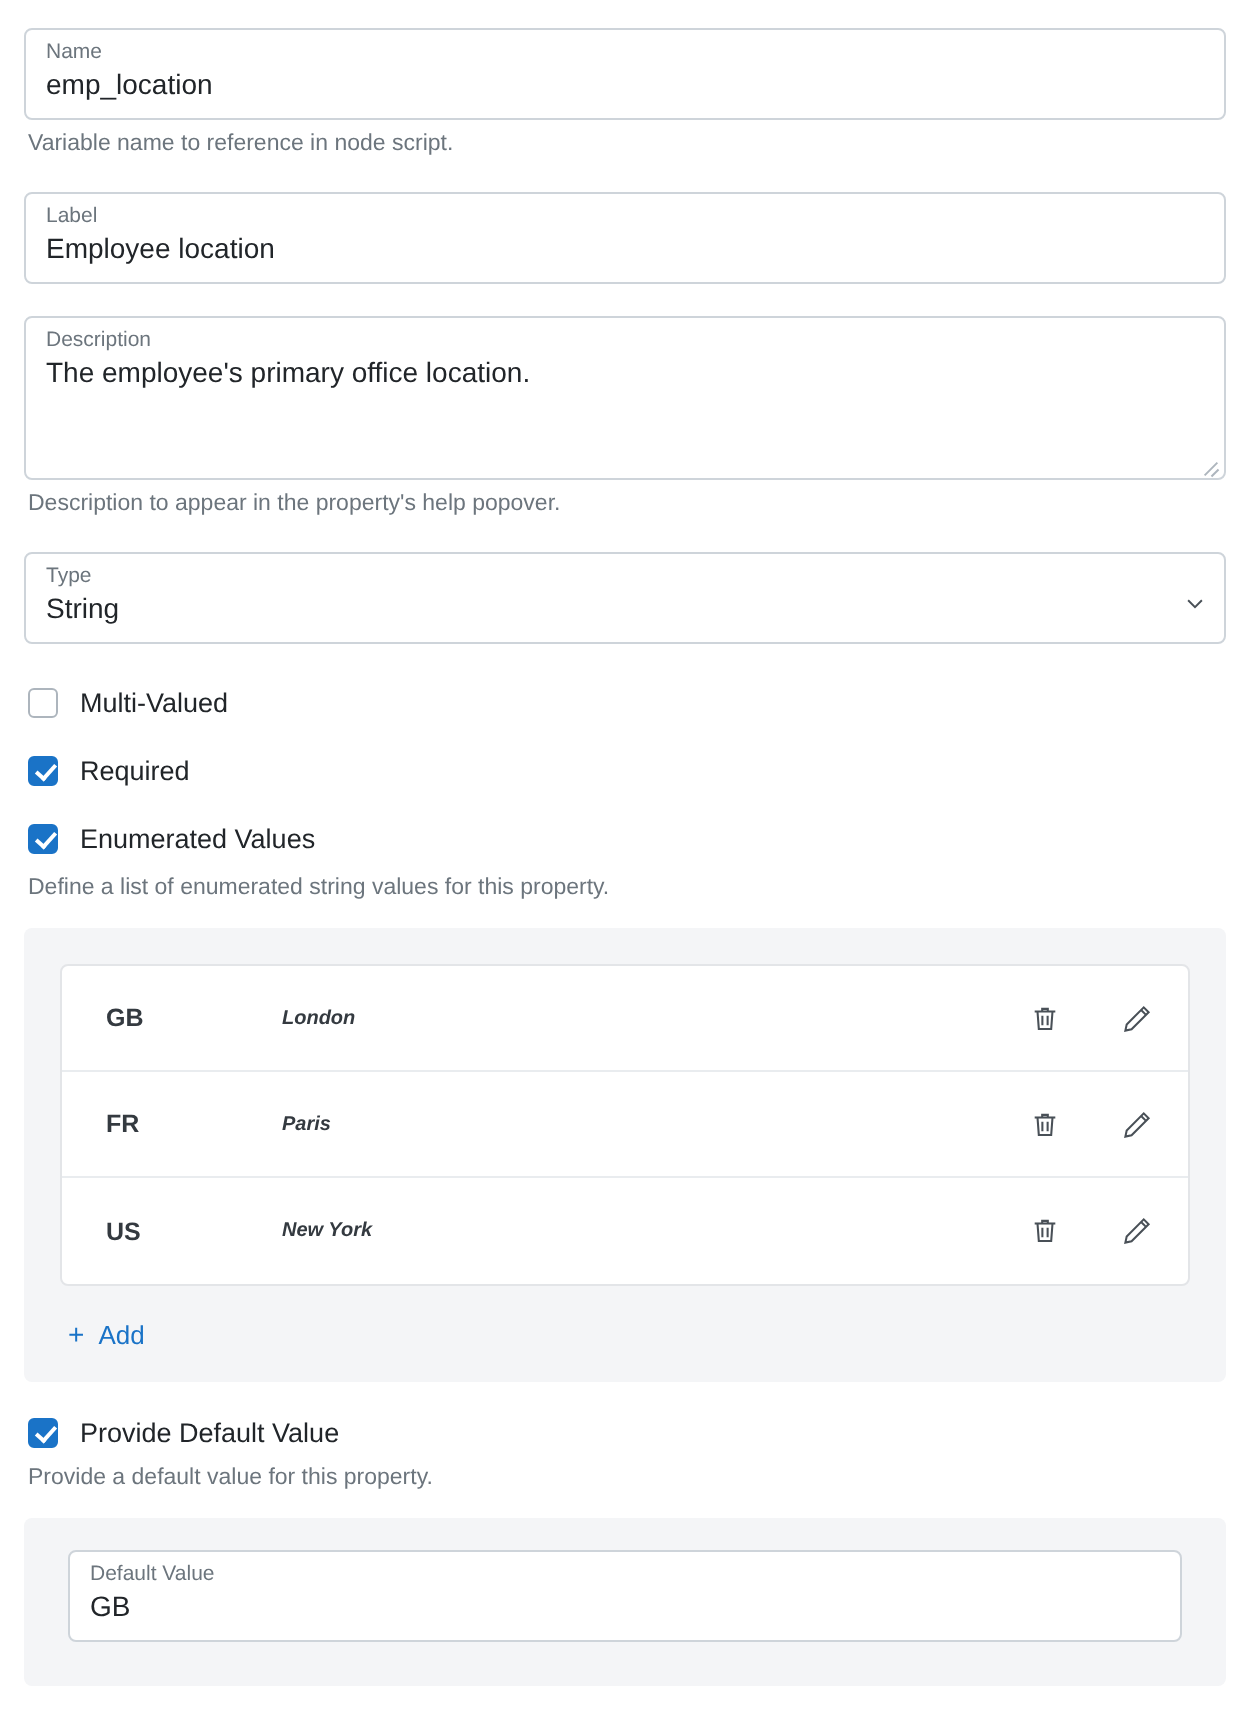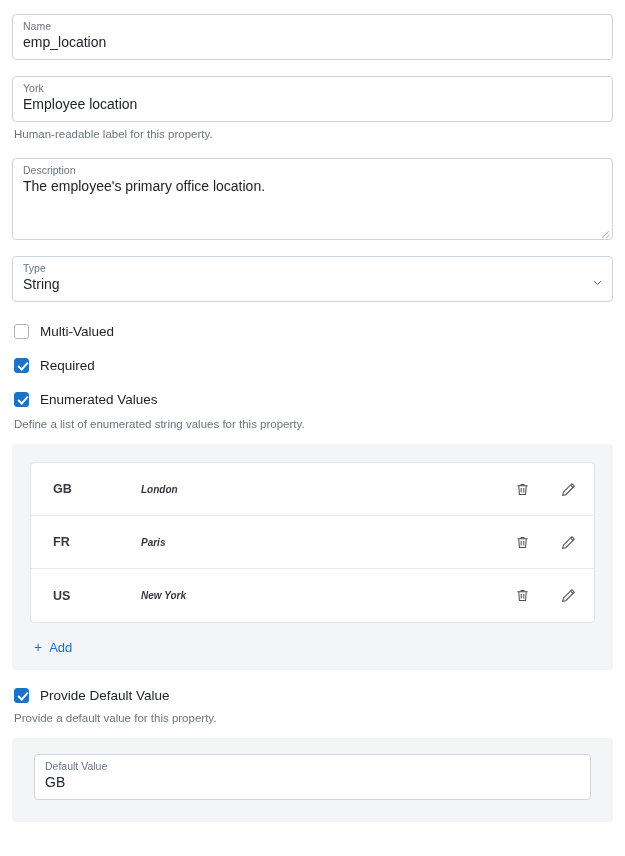--- a/index.html
+++ b/index.html
@@ -190,36 +190,37 @@
 </style>
 </head>
 <body>
 
 <div class="page">
 
   <div class="field">
     <span class="flabel">Name</span>
     <input class="fvalue" value="emp_location" style="">
   </div>
+  <div class="helper">Variable name to reference in node script.</div>
 
   <div class="gap"></div>
 
   <div class="field">
-    <span class="flabel">York</span>
+    <span class="flabel">Label</span>
     <input class="fvalue" value="Employee location" style="">
   </div>
-  <div class="helper">Human-readable label for this property.</div>
 
   <div class="gap"></div>
 
   <div class="field textarea-field">
     <span class="flabel">Description</span>
     <textarea class="fvalue" style="">The employee's primary office location.</textarea>
     <span class="resize-grip"></span>
   </div>
+  <div class="helper">Description to appear in the property's help popover.</div>
 
   <div class="gap"></div>
 
   <div class="field select-field">
     <span class="flabel">Type</span>
     <span class="fvalue">String</span>
     <span class="chev">
       <svg viewBox="0 0 16 16" width="11" height="11" fill="none" stroke="currentColor" stroke-width="1.4">
         <path d="M3 6 L8 11 L13 6"></path>
       </svg>

